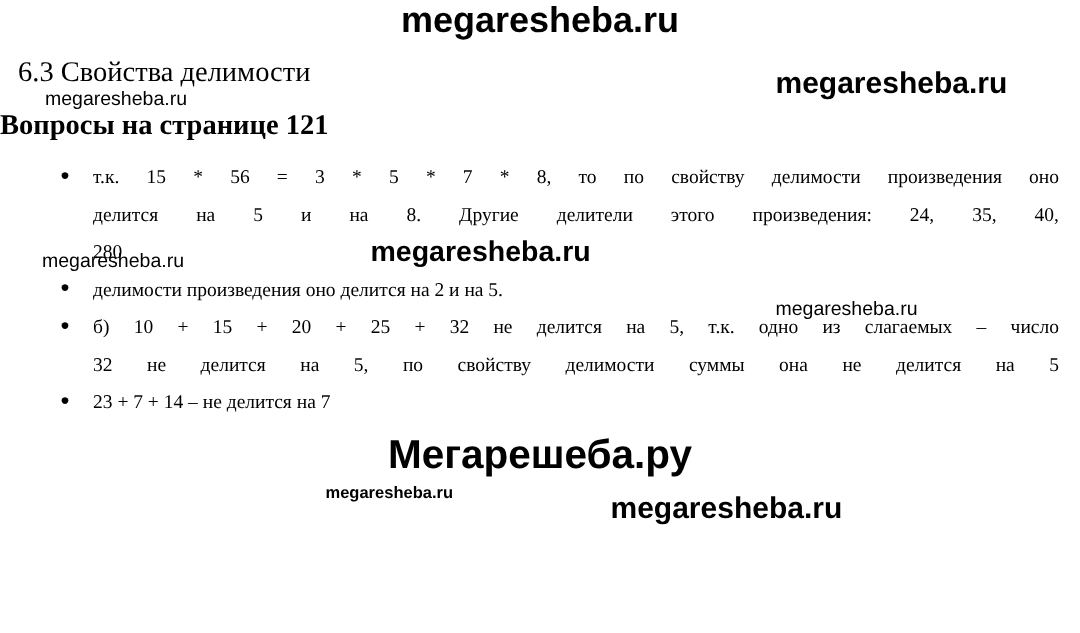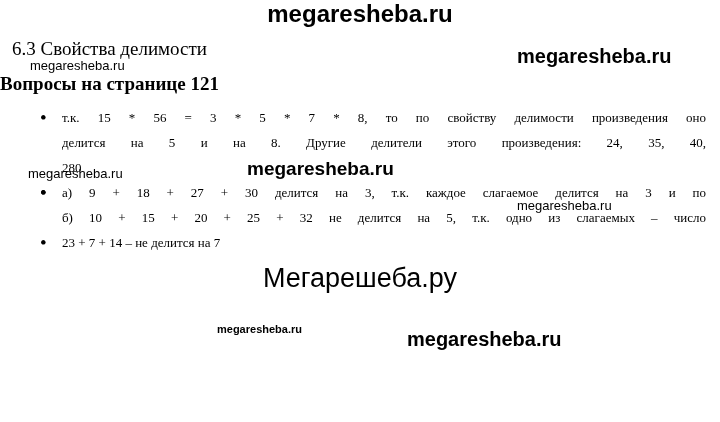--- a/index.html
+++ b/index.html
@@ -79,21 +79,21 @@
   .wm-mid-left      { left: 28px;  top: 166px; font-size: 13px; }
   .wm-mid-center    { left: 247px; top: 158px; font-size: 19px; font-weight: bold; }
   .wm-mid-right     { left: 517px; top: 198px; font-size: 13px; }
   .wm-lower-center  { left: 217px; top: 323px; font-size: 11px; font-weight: bold; }
   .wm-lower-right   { left: 407px; top: 328px; font-size: 20px; font-weight: bold; }
 
   
   .footer {
     margin-top: 8px;
     font-family: "Liberation Sans", sans-serif;
-    font-weight: normal;
+    font-weight: bold;
     font-size: 27px;
     line-height: 30px;
     text-align: center;
   }
 </style>
 </head>
 <body>
 
 <div class="wm-top">megaresheba.ru</div>
 
@@ -105,26 +105,27 @@
 
   <div class="bullet-item">
     <span class="marker">•</span>
     <div class="line just">т.к. 15 * 56 = 3 * 5 * 7 * 8, то по свойству делимости произведения оно</div>
     <div class="line just">делится на 5 и на 8. Другие делители этого произведения: 24, 35, 40,</div>
     <div class="line">280</div>
   </div>
 
   <div class="bullet-item">
     <span class="marker">•</span>
+    <div class="line">делимости произведения оно делится на 2 и на 5.</div>
   </div>
 
   <div class="bullet-item">
     <span class="marker">•</span>
-    <div class="line just">а) 9 + 18 + 27 + 30 делится на 3, т.к. каждое слагаемое делится на 3 и по</div>
     <div class="line just">б) 10 + 15 + 20 + 25 + 32 не делится на 5, т.к. одно из слагаемых – число</div>
+    <div class="line just">32 не делится на 5, по свойству делимости суммы она не делится на 5</div>
   </div>
 
   <div class="bullet-item">
     <span class="marker">•</span>
     <div class="line">23 + 7 + 14 – не делится на 7</div>
   </div>
 
 </div>
 
 <div class="footer">Мегарешеба.ру</div>

